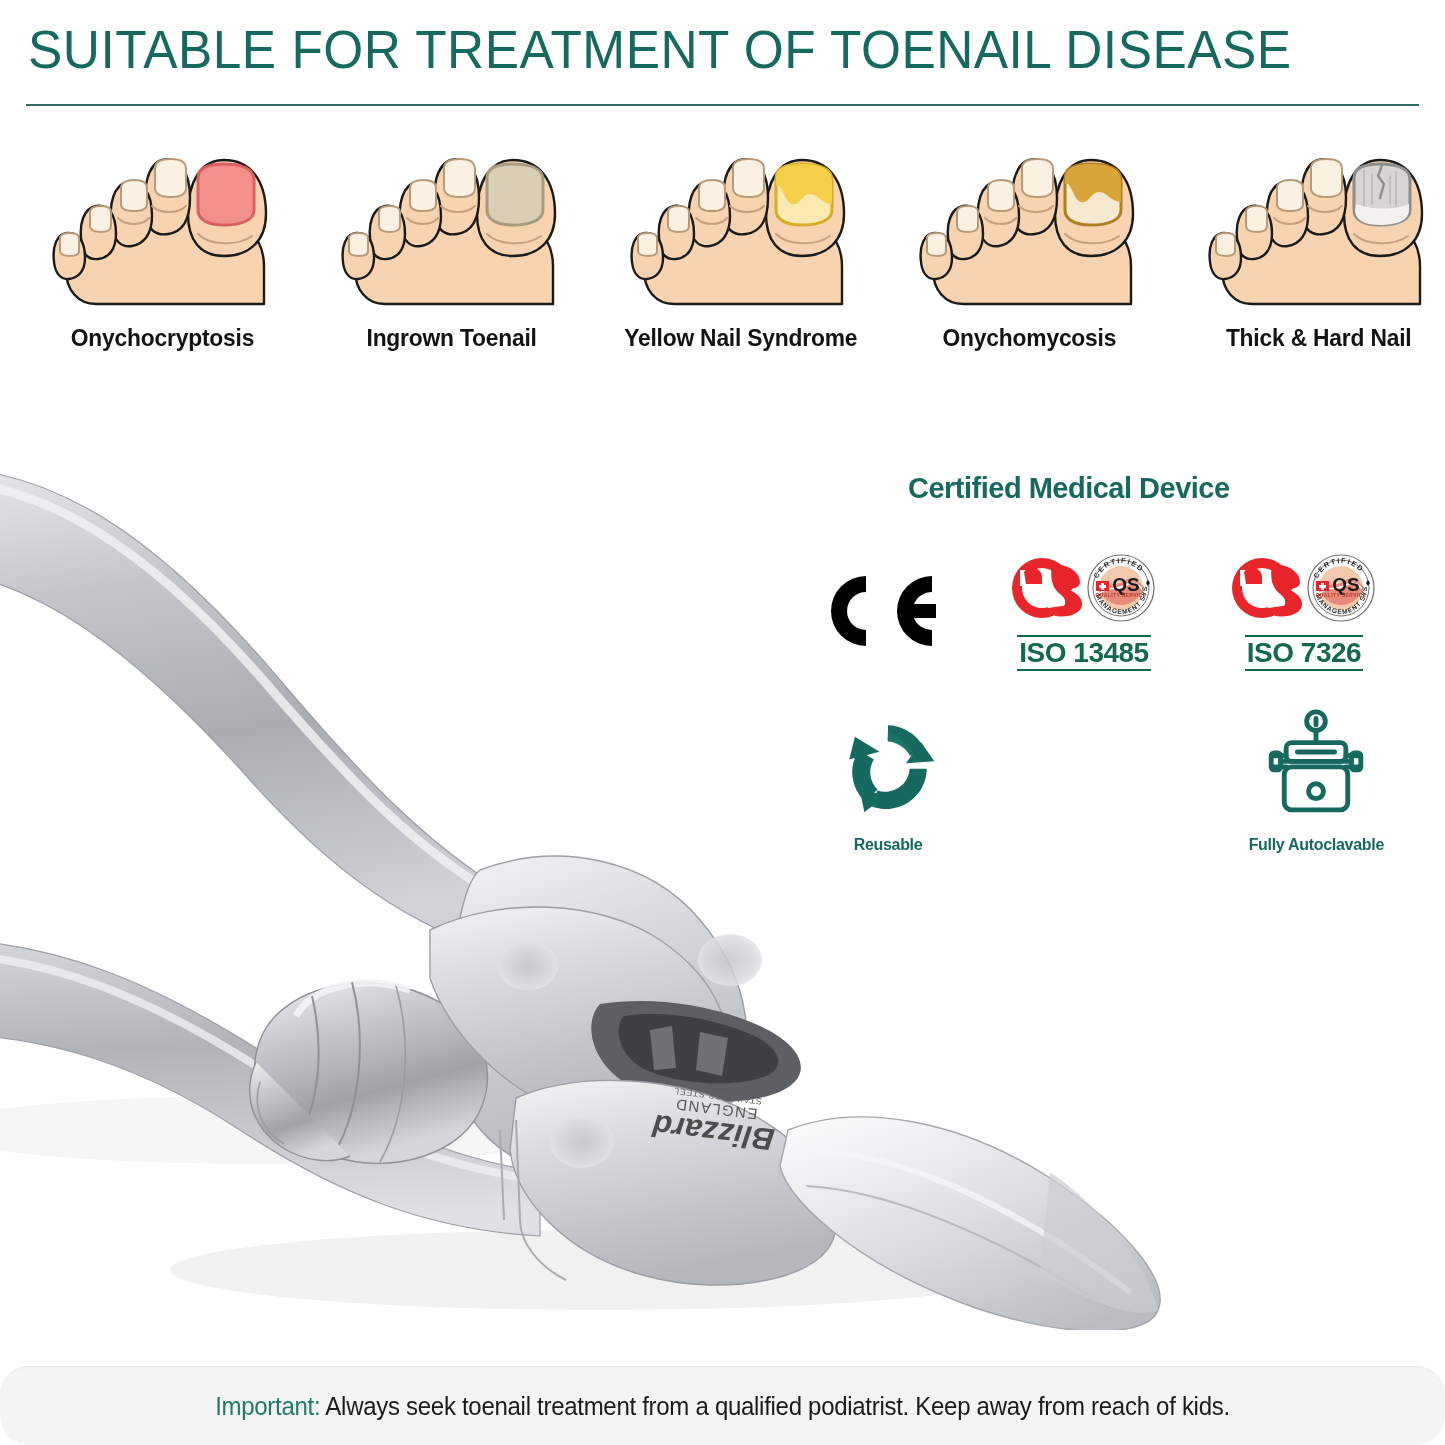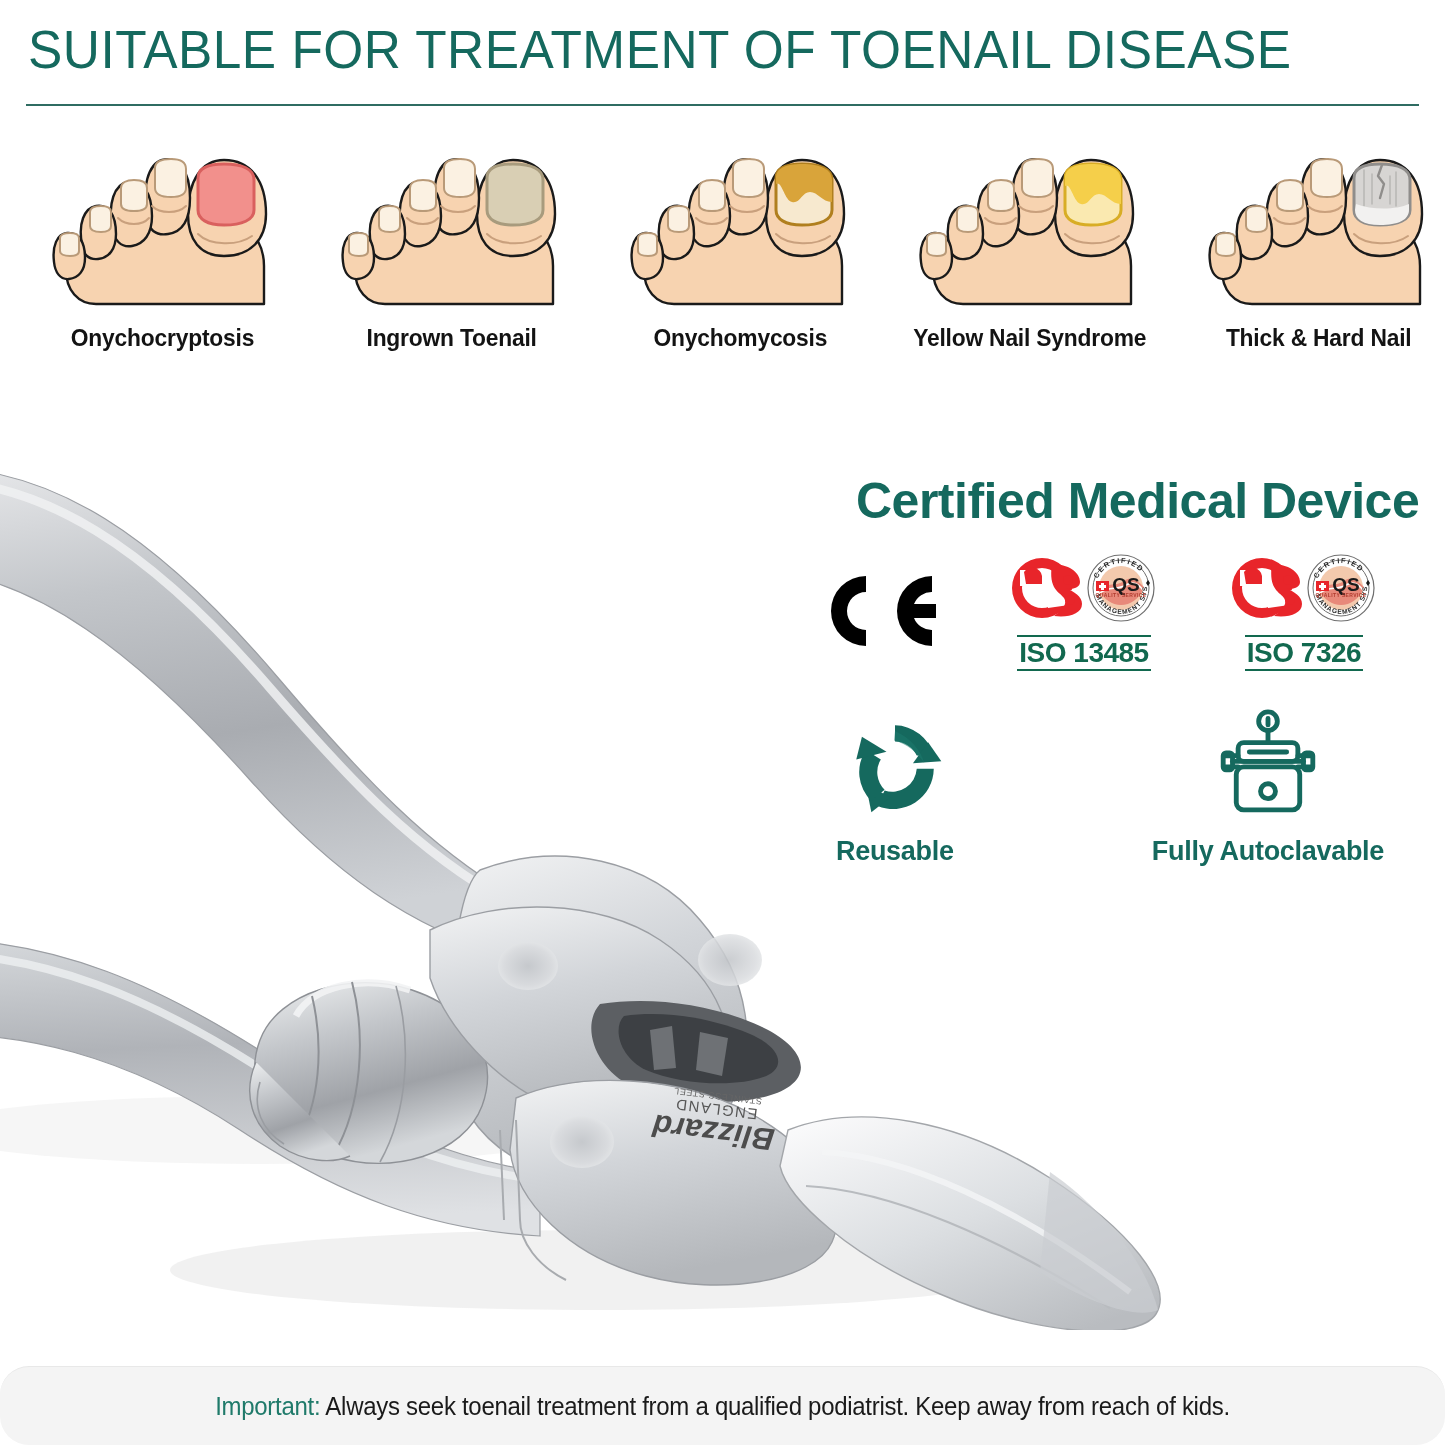--- a/index.html
+++ b/index.html
@@ -70,23 +70,23 @@
     font-weight: bold;
     color: #131313;
     letter-spacing: -0.2px;
     white-space: nowrap;
     transform: scaleX(0.95);
   }
 
   
   .cert-heading {
     position: absolute;
-    left: 856px;
+    left: 908px;
     top: 472px;
-    font-size: 50px;
+    font-size: 29px;
     font-weight: bold;
     color: #15695e;
     letter-spacing: -0.5px;
     white-space: nowrap;
   }
 
   .badge-row {
     position: absolute;
     left: 820px;
     top: 548px;
@@ -141,21 +141,21 @@
     align-items: center;
   }
   .feature-icon {
     height: 120px;
     display: flex;
     align-items: center;
     justify-content: center;
   }
   .feature-label {
     margin-top: 10px;
-    font-size: 27px;
+    font-size: 16px;
     font-weight: bold;
     color: #15695e;
     letter-spacing: -0.3px;
     white-space: nowrap;
   }
 
   
   .product-photo {
     position: absolute;
     left: -40px;
@@ -266,20 +266,45 @@
           <path d="M83 70 C83 65 88 62 96 62 C105 62 109 65 109 70 L109 86 C109 91 105 93 96 93 C88 93 83 91 83 86 Z" fill="#fbf1e2" stroke="#b99a78" stroke-width="2"></path>
           <path d="M52 94 C52 90 56 88 63 88 C70 88 73 90 73 94 L73 108 C73 112 70 114 63 114 C56 114 52 112 52 108 Z" fill="#fbf1e2" stroke="#b99a78" stroke-width="2"></path>
           <path d="M22 120 C22 117 26 115 32 115 C38 115 41 117 41 120 L41 133 C41 136 38 138 32 138 C26 138 22 136 22 133 Z" fill="#fbf1e2" stroke="#b99a78" stroke-width="2"></path>
           <path d="M160 116 C172 128 200 128 214 118" fill="none" stroke="#c9a07d" stroke-width="2"></path>
           <path d="M114 88 C122 96 140 96 148 88" fill="none" stroke="#c9a07d" stroke-width="2"></path>
           <path d="M80 100 C88 108 104 108 111 100" fill="none" stroke="#c9a07d" stroke-width="2"></path>
         </g>
       </svg>
     </div>
     <div class="condition-label">Ingrown Toenail</div>
+  </div>
+
+  <div class="condition">
+    <div class="foot-wrap">
+      <svg viewBox="0 0 250 190" width="250" height="190">
+        <g stroke="#1a1a1a" stroke-width="2.4" stroke-linejoin="round" stroke-linecap="round">
+          <path d="M58 186 C40 186 28 172 28 152 C28 135 36 120 52 112 C72 102 96 96 120 94 C150 92 180 96 202 106 C218 114 226 130 226 148 L226 186 Z" fill="#f7d3b0"></path>
+          <path d="M150 96 C150 62 164 42 186 42 C212 42 228 62 228 96 C228 122 212 138 186 138 C162 138 150 122 150 96 Z" fill="#f7d3b0"></path>
+          <path d="M108 98 C104 70 110 46 124 42 C140 38 152 52 152 80 C152 102 144 114 130 116 C118 118 110 112 108 98 Z" fill="#f7d3b0"></path>
+          <path d="M74 110 C70 86 76 66 90 64 C104 62 114 74 114 98 C114 116 106 126 94 128 C83 130 76 122 74 110 Z" fill="#f7d3b0"></path>
+          <path d="M44 126 C40 106 46 90 58 88 C70 86 78 96 78 116 C78 131 71 140 60 141 C50 142 45 136 44 126 Z" fill="#f7d3b0"></path>
+          <path d="M16 144 C14 128 19 116 29 115 C40 114 47 123 47 140 C47 152 41 160 31 161 C22 162 17 154 16 144 Z" fill="#f7d3b0"></path>
+          <path d="M160 60 C160 50 170 46 186 46 C204 46 216 51 216 62 L216 92 C216 102 204 107 186 107 C169 107 160 101 160 92 Z" fill="#fae9b0" stroke="#d8ad25" stroke-width="3"></path>
+          <path d="M160 60 C160 50 170 46 186 46 C204 46 216 51 216 62 L216 86 C206 86 202 76 194 76 C186 76 184 88 176 86 C168 84 166 64 160 68 Z" fill="#f5cf4a" stroke="none"></path>
+          <path d="M117 50 C117 44 123 41 133 41 C144 41 148 45 148 51 L148 70 C148 76 143 79 133 79 C122 79 117 76 117 70 Z" fill="#fbf1e2" stroke="#b99a78" stroke-width="2"></path>
+          <path d="M83 70 C83 65 88 62 96 62 C105 62 109 65 109 70 L109 86 C109 91 105 93 96 93 C88 93 83 91 83 86 Z" fill="#fbf1e2" stroke="#b99a78" stroke-width="2"></path>
+          <path d="M52 94 C52 90 56 88 63 88 C70 88 73 90 73 94 L73 108 C73 112 70 114 63 114 C56 114 52 112 52 108 Z" fill="#fbf1e2" stroke="#b99a78" stroke-width="2"></path>
+          <path d="M22 120 C22 117 26 115 32 115 C38 115 41 117 41 120 L41 133 C41 136 38 138 32 138 C26 138 22 136 22 133 Z" fill="#fbf1e2" stroke="#b99a78" stroke-width="2"></path>
+          <path d="M160 116 C172 128 200 128 214 118" fill="none" stroke="#c9a07d" stroke-width="2"></path>
+          <path d="M114 88 C122 96 140 96 148 88" fill="none" stroke="#c9a07d" stroke-width="2"></path>
+          <path d="M80 100 C88 108 104 108 111 100" fill="none" stroke="#c9a07d" stroke-width="2"></path>
+        </g>
+      </svg>
+    </div>
+    <div class="condition-label">Yellow Nail Syndrome</div>
   </div>
 
   <div class="condition">
     <div class="foot-wrap">
       <svg viewBox="0 0 250 190" width="250" height="190">
         <g stroke="#1a1a1a" stroke-width="2.4" stroke-linejoin="round" stroke-linecap="round">
           <path d="M58 186 C40 186 28 172 28 152 C28 135 36 120 52 112 C72 102 96 96 120 94 C150 92 180 96 202 106 C218 114 226 130 226 148 L226 186 Z" fill="#f7d3b0"></path>
           <path d="M150 96 C150 62 164 42 186 42 C212 42 228 62 228 96 C228 122 212 138 186 138 C162 138 150 122 150 96 Z" fill="#f7d3b0"></path>
           <path d="M108 98 C104 70 110 46 124 42 C140 38 152 52 152 80 C152 102 144 114 130 116 C118 118 110 112 108 98 Z" fill="#f7d3b0"></path>
           <path d="M74 110 C70 86 76 66 90 64 C104 62 114 74 114 98 C114 116 106 126 94 128 C83 130 76 122 74 110 Z" fill="#f7d3b0"></path>
@@ -291,45 +316,20 @@
           <path d="M83 70 C83 65 88 62 96 62 C105 62 109 65 109 70 L109 86 C109 91 105 93 96 93 C88 93 83 91 83 86 Z" fill="#fbf1e2" stroke="#b99a78" stroke-width="2"></path>
           <path d="M52 94 C52 90 56 88 63 88 C70 88 73 90 73 94 L73 108 C73 112 70 114 63 114 C56 114 52 112 52 108 Z" fill="#fbf1e2" stroke="#b99a78" stroke-width="2"></path>
           <path d="M22 120 C22 117 26 115 32 115 C38 115 41 117 41 120 L41 133 C41 136 38 138 32 138 C26 138 22 136 22 133 Z" fill="#fbf1e2" stroke="#b99a78" stroke-width="2"></path>
           <path d="M160 116 C172 128 200 128 214 118" fill="none" stroke="#c9a07d" stroke-width="2"></path>
           <path d="M114 88 C122 96 140 96 148 88" fill="none" stroke="#c9a07d" stroke-width="2"></path>
           <path d="M80 100 C88 108 104 108 111 100" fill="none" stroke="#c9a07d" stroke-width="2"></path>
         </g>
       </svg>
     </div>
     <div class="condition-label">Onychomycosis</div>
-  </div>
-
-  <div class="condition">
-    <div class="foot-wrap">
-      <svg viewBox="0 0 250 190" width="250" height="190">
-        <g stroke="#1a1a1a" stroke-width="2.4" stroke-linejoin="round" stroke-linecap="round">
-          <path d="M58 186 C40 186 28 172 28 152 C28 135 36 120 52 112 C72 102 96 96 120 94 C150 92 180 96 202 106 C218 114 226 130 226 148 L226 186 Z" fill="#f7d3b0"></path>
-          <path d="M150 96 C150 62 164 42 186 42 C212 42 228 62 228 96 C228 122 212 138 186 138 C162 138 150 122 150 96 Z" fill="#f7d3b0"></path>
-          <path d="M108 98 C104 70 110 46 124 42 C140 38 152 52 152 80 C152 102 144 114 130 116 C118 118 110 112 108 98 Z" fill="#f7d3b0"></path>
-          <path d="M74 110 C70 86 76 66 90 64 C104 62 114 74 114 98 C114 116 106 126 94 128 C83 130 76 122 74 110 Z" fill="#f7d3b0"></path>
-          <path d="M44 126 C40 106 46 90 58 88 C70 86 78 96 78 116 C78 131 71 140 60 141 C50 142 45 136 44 126 Z" fill="#f7d3b0"></path>
-          <path d="M16 144 C14 128 19 116 29 115 C40 114 47 123 47 140 C47 152 41 160 31 161 C22 162 17 154 16 144 Z" fill="#f7d3b0"></path>
-          <path d="M160 60 C160 50 170 46 186 46 C204 46 216 51 216 62 L216 92 C216 102 204 107 186 107 C169 107 160 101 160 92 Z" fill="#fae9b0" stroke="#d8ad25" stroke-width="3"></path>
-          <path d="M160 60 C160 50 170 46 186 46 C204 46 216 51 216 62 L216 86 C206 86 202 76 194 76 C186 76 184 88 176 86 C168 84 166 64 160 68 Z" fill="#f5cf4a" stroke="none"></path>
-          <path d="M117 50 C117 44 123 41 133 41 C144 41 148 45 148 51 L148 70 C148 76 143 79 133 79 C122 79 117 76 117 70 Z" fill="#fbf1e2" stroke="#b99a78" stroke-width="2"></path>
-          <path d="M83 70 C83 65 88 62 96 62 C105 62 109 65 109 70 L109 86 C109 91 105 93 96 93 C88 93 83 91 83 86 Z" fill="#fbf1e2" stroke="#b99a78" stroke-width="2"></path>
-          <path d="M52 94 C52 90 56 88 63 88 C70 88 73 90 73 94 L73 108 C73 112 70 114 63 114 C56 114 52 112 52 108 Z" fill="#fbf1e2" stroke="#b99a78" stroke-width="2"></path>
-          <path d="M22 120 C22 117 26 115 32 115 C38 115 41 117 41 120 L41 133 C41 136 38 138 32 138 C26 138 22 136 22 133 Z" fill="#fbf1e2" stroke="#b99a78" stroke-width="2"></path>
-          <path d="M160 116 C172 128 200 128 214 118" fill="none" stroke="#c9a07d" stroke-width="2"></path>
-          <path d="M114 88 C122 96 140 96 148 88" fill="none" stroke="#c9a07d" stroke-width="2"></path>
-          <path d="M80 100 C88 108 104 108 111 100" fill="none" stroke="#c9a07d" stroke-width="2"></path>
-        </g>
-      </svg>
-    </div>
-    <div class="condition-label">Yellow Nail Syndrome</div>
   </div>
 
   <div class="condition">
     <div class="foot-wrap">
       <svg viewBox="0 0 250 190" width="250" height="190">
         <g stroke="#1a1a1a" stroke-width="2.4" stroke-linejoin="round" stroke-linecap="round">
           <path d="M58 186 C40 186 28 172 28 152 C28 135 36 120 52 112 C72 102 96 96 120 94 C150 92 180 96 202 106 C218 114 226 130 226 148 L226 186 Z" fill="#f7d3b0"></path>
           <path d="M150 96 C150 62 164 42 186 42 C212 42 228 62 228 96 C228 122 212 138 186 138 C162 138 150 122 150 96 Z" fill="#f7d3b0"></path>
           <path d="M108 98 C104 70 110 46 124 42 C140 38 152 52 152 80 C152 102 144 114 130 116 C118 118 110 112 108 98 Z" fill="#f7d3b0"></path>
           <path d="M74 110 C70 86 76 66 90 64 C104 62 114 74 114 98 C114 116 106 126 94 128 C83 130 76 122 74 110 Z" fill="#f7d3b0"></path>

